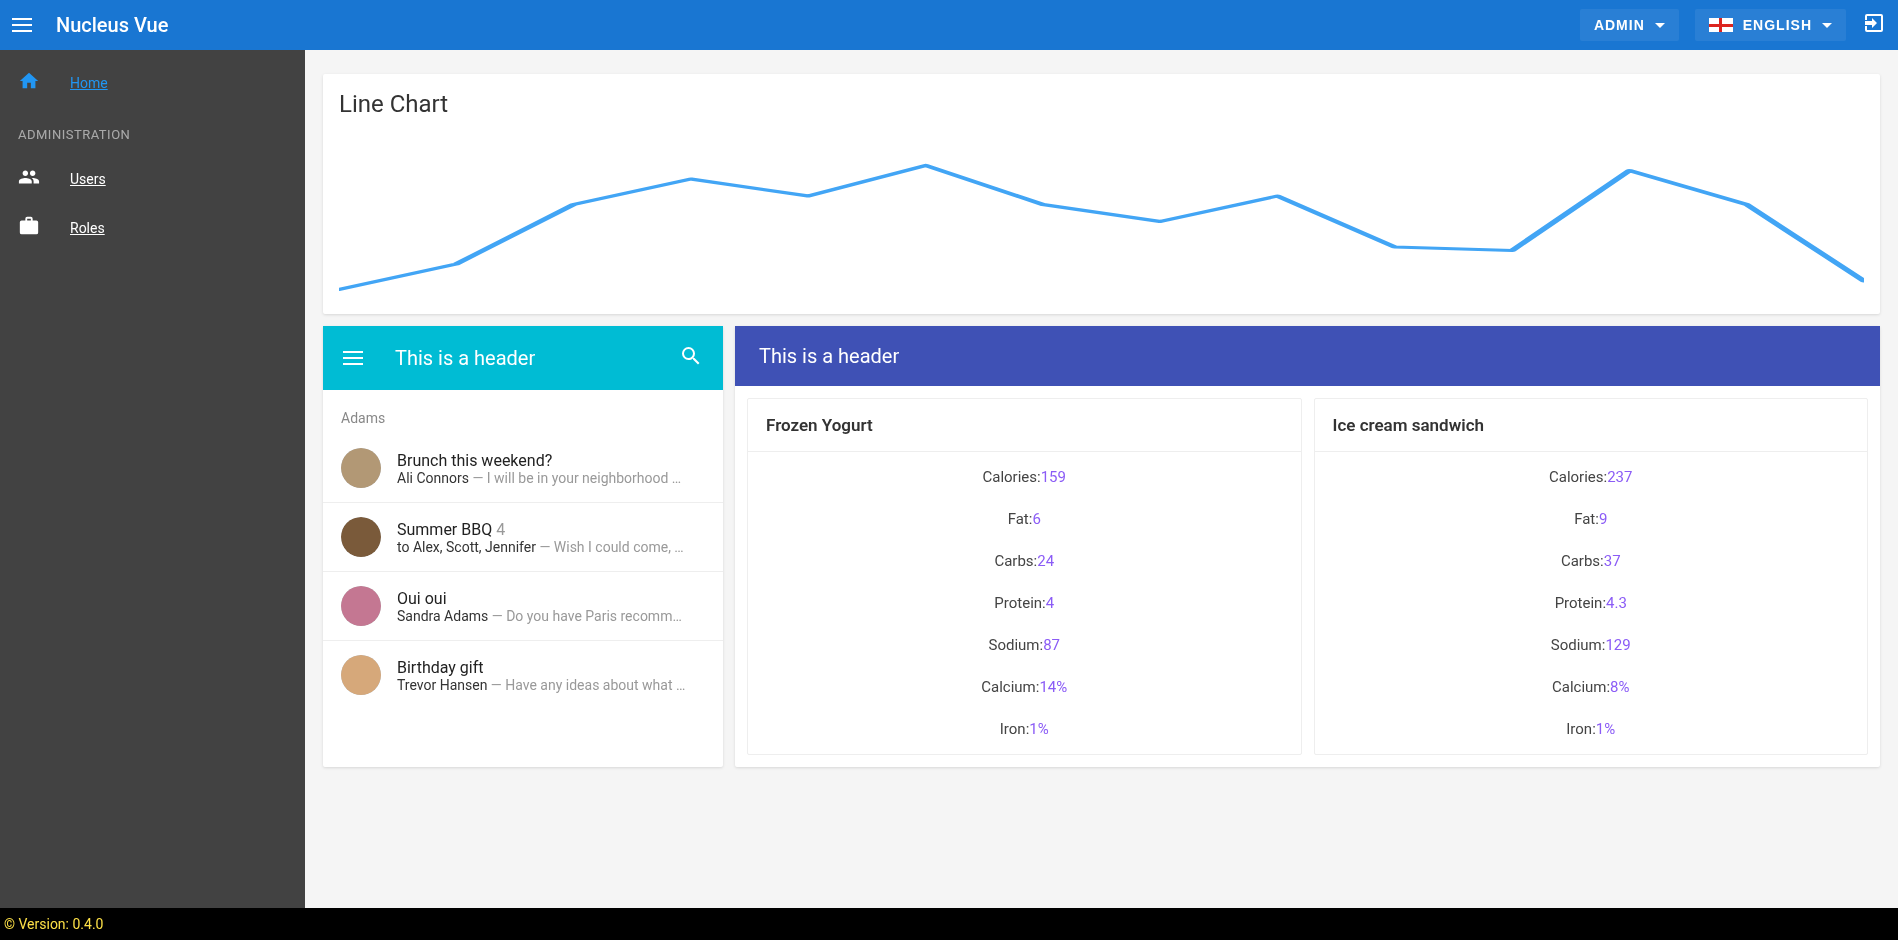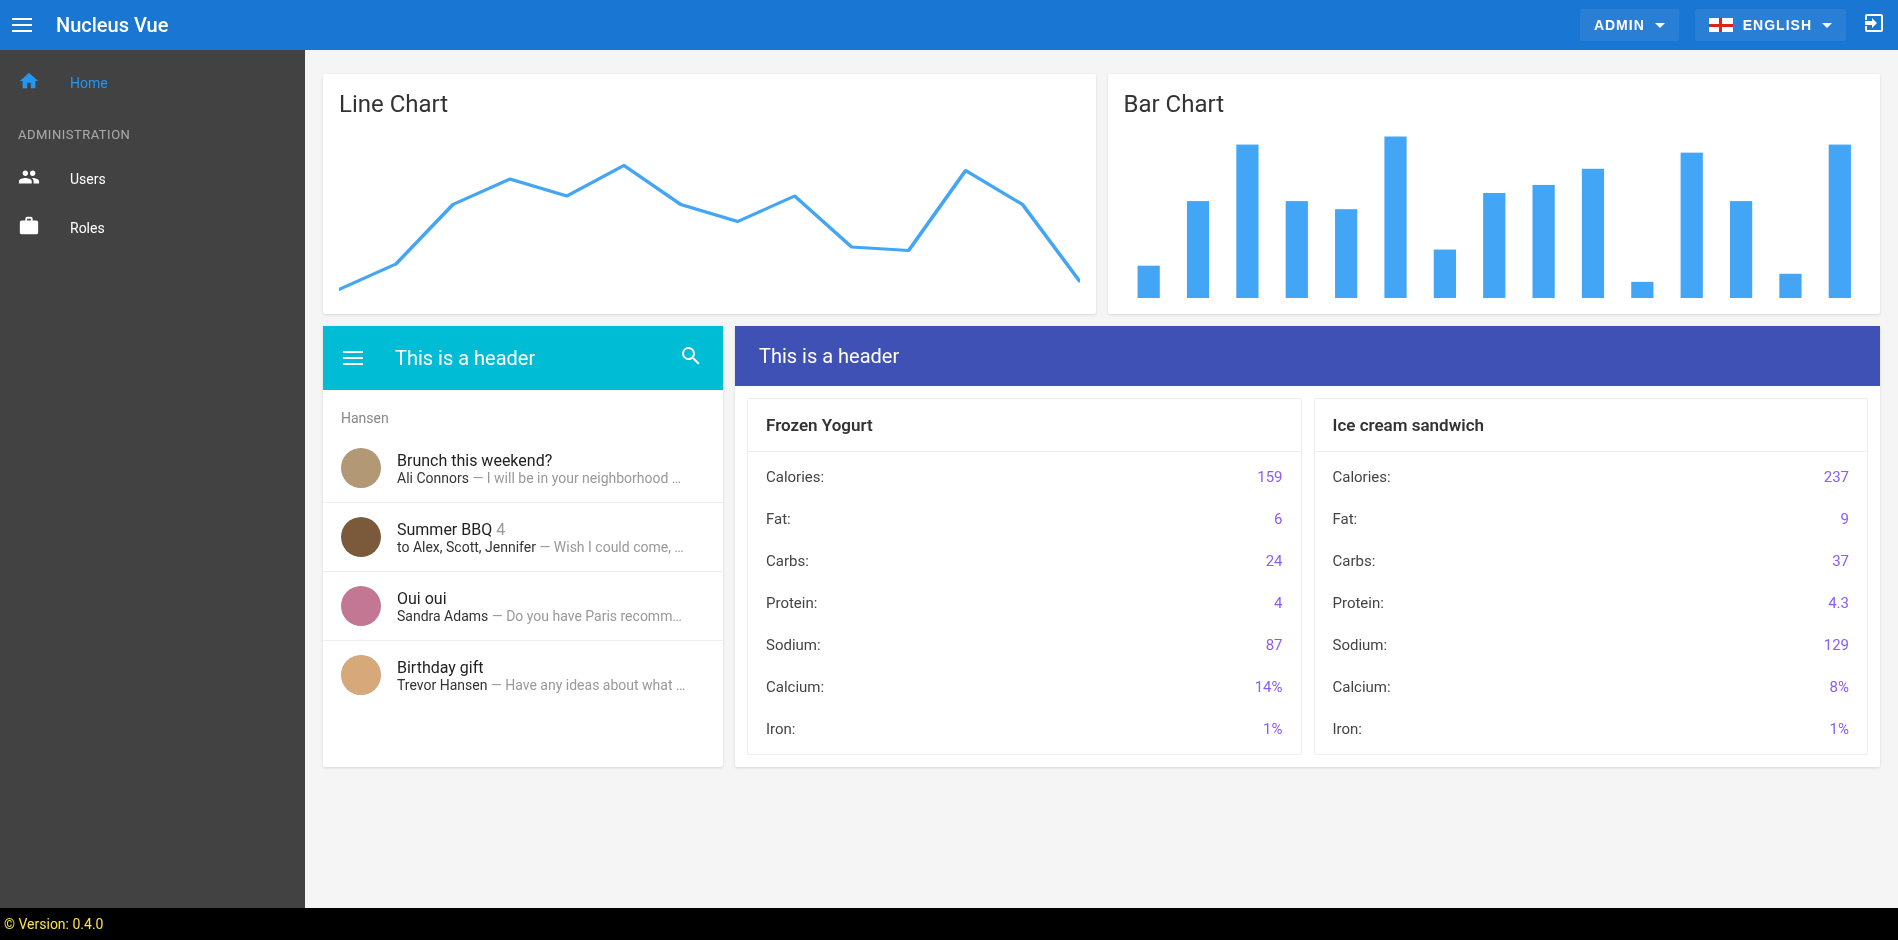--- a/index.html
+++ b/index.html
@@ -12,21 +12,21 @@
 .topbar-right { display: flex; align-items: center; gap: 16px; }
 .dropdown-btn { background: rgba(255,255,255,0.07); border: none; color: #fff; padding: 8px 14px; font-size: 14px; font-weight: 600; letter-spacing: 1px; display: flex; align-items: center; gap: 10px; cursor: pointer; border-radius: 2px; }
 .dropdown-btn .caret { width: 0; height: 0; border-left: 5px solid transparent; border-right: 5px solid transparent; border-top: 5px solid #fff; }
 .flag { width: 24px; height: 14px; background: #fff; position: relative; display: inline-block; }
 .flag::before { content: ""; position: absolute; top: 6px; left: 0; width: 100%; height: 3px; background: #dc241f; }
 .flag::after { content: ""; position: absolute; top: 0; left: 10px; width: 3px; height: 100%; background: #dc241f; }
 .exit-icon svg { fill: #fff; }
 
 .layout { display: flex; height: calc(100vh - 50px - 32px); }
 .sidebar { width: 305px; background: #424242; color: #fff; flex-shrink: 0; padding-top: 8px; }
-.side-item { display: flex; align-items: center; padding: 12px 18px; gap: 30px; cursor: pointer; font-size: 14px; }
+.side-item { display: flex; align-items: center; padding: 12px 18px; gap: 30px; cursor: pointer; font-size: 14px; text-decoration: underline; }
 .side-item.active { color: #2196F3; }
 .side-section-label { padding: 20px 18px 12px; font-size: 13px; color: rgba(255,255,255,0.55); letter-spacing: 0.5px; }
 .side-item svg { width: 22px; height: 22px; fill: currentColor; }
 
 .main { flex: 1; overflow-y: auto; padding: 24px 18px; }
 .row { display: flex; gap: 12px; margin-bottom: 12px; }
 .card { background: #fff; border-radius: 2px; box-shadow: 0 1px 3px rgba(0,0,0,0.12); flex: 1; }
 .chart-card { padding: 16px; }
 .chart-title { font-size: 24px; font-weight: 400; margin-bottom: 10px; }
 .chart-svg { width: 100%; height: 170px; display: block; }
@@ -47,21 +47,21 @@
 .list-text { flex: 1; overflow: hidden; }
 .list-title { font-size: 16px; color: #222; display: flex; gap: 4px; text-align: center; }
 .list-title .count { color: #999; }
 .list-sub { font-size: 14px; color: #333; white-space: nowrap; overflow: hidden; text-overflow: ellipsis; }
 .list-sub .muted { color: #999; }
 
 .nutri-row { display: flex; gap: 12px; padding: 12px; }
 .nutri-card { flex: 1; background: #fff; border: 1px solid #eee; border-radius: 2px; }
 .nutri-title { padding: 16px 18px; font-size: 17px; font-weight: 600; border-bottom: 1px solid #eee; }
 .nutri-list { padding: 4px 0; }
-.nutri-item { display: flex; justify-content: space-between; padding: 12px 18px; font-size: 15px; }
+.nutri-item { display: flex; justify-content: center; padding: 12px 18px; font-size: 15px; }
 .nutri-item .label { color: #444; }
 .nutri-item .val { color: #8b5cf6; }
 
 .footer { background: #000; color: #fde047; font-size: 14px; padding: 6px 4px; position: fixed; bottom: 0; left: 0; right: 0; height: 32px; display: flex; align-items: center; }
 
 .col-left { width: 400px; flex: 0 0 400px; }
 .col-right { flex: 1; }
 
 </style>
 </head>
@@ -119,57 +119,37 @@
   </div>
 
   <div class="main">
     <div class="row">
       <div class="card chart-card">
         <div class="chart-title">Line Chart</div>
         <svg class="chart-svg" id="line-chart" viewBox="0 0 580 170" preserveAspectRatio="none">
             <path d="M0.0 161.5 L44.6 136.0 L89.2 76.5 L133.8 51.0 L178.5 68.0 L223.1 37.4 L267.7 76.5 L312.3 93.5 L356.9 68.0 L401.5 119.0 L446.2 122.4 L490.8 42.5 L535.4 76.5 L580.0 153.0" fill="none" stroke="#42A5F5" stroke-width="3" stroke-linecap="round" stroke-linejoin="round"></path>
           </svg>
       </div>
-      <div class="card chart-card">
-        <div class="chart-title">Bar Chart</div>
-        <svg class="chart-svg" id="bar-chart" viewBox="0 0 580 170" preserveAspectRatio="none">
-            <rect x="10.633333333333333" y="137.7" width="17.4" height="32.3" fill="#42A5F5"></rect>
-            <rect x="49.3" y="73.10000000000001" width="17.4" height="96.89999999999999" fill="#42A5F5"></rect>
-            <rect x="87.96666666666667" y="16.575000000000017" width="17.4" height="153.42499999999998" fill="#42A5F5"></rect>
-            <rect x="126.63333333333333" y="73.10000000000001" width="17.4" height="96.89999999999999" fill="#42A5F5"></rect>
-            <rect x="165.29999999999998" y="81.175" width="17.4" height="88.825" fill="#42A5F5"></rect>
-            <rect x="203.96666666666664" y="8.5" width="17.4" height="161.5" fill="#42A5F5"></rect>
-            <rect x="242.63333333333333" y="121.55000000000001" width="17.4" height="48.449999999999996" fill="#42A5F5"></rect>
-            <rect x="281.29999999999995" y="65.025" width="17.4" height="104.975" fill="#42A5F5"></rect>
-            <rect x="319.96666666666664" y="56.95000000000002" width="17.4" height="113.04999999999998" fill="#42A5F5"></rect>
-            <rect x="358.6333333333333" y="40.80000000000001" width="17.4" height="129.2" fill="#42A5F5"></rect>
-            <rect x="397.29999999999995" y="153.85" width="17.4" height="16.15" fill="#42A5F5"></rect>
-            <rect x="435.96666666666664" y="24.650000000000006" width="17.4" height="145.35" fill="#42A5F5"></rect>
-            <rect x="474.6333333333333" y="73.10000000000001" width="17.4" height="96.89999999999999" fill="#42A5F5"></rect>
-            <rect x="513.3" y="145.775" width="17.4" height="24.224999999999998" fill="#42A5F5"></rect>
-            <rect x="551.9666666666666" y="16.575000000000017" width="17.4" height="153.42499999999998" fill="#42A5F5"></rect>
-          </svg>
-      </div>
     </div>
 
     <div class="row">
       <div class="card col-left">
         <div class="teal-header">
           <div class="hamburger-top">
               <span></span>
               <span></span>
               <span></span>
             </div>
           <div class="teal-header-title">This is a header</div>
           <div class="search-icon"><svg width="24" height="24" viewBox="0 0 24 24">
                 <path d="M15.5 14h-.79l-.28-.27A6.471 6.471 0 0 0 16 9.5 6.5 6.5 0 1 0 9.5 16c1.61 0 3.09-.59 4.23-1.57l.27.28v.79l5 4.99L20.49 19l-4.99-5zm-6 0C7.01 14 5 11.99 5 9.5S7.01 5 9.5 5 14 7.01 14 9.5 11.99 14 9.5 14z"></path>
               </svg></div>
         </div>
         <div class="list-section">
-          <div class="list-label">Hansen</div>
+          <div class="list-label">Adams</div>
           <div id="msg-list">
               <div class="list-item">
       <div class="avatar">
                   <div class="avatar-inner" style="background:#b29875"></div>
                 </div>
       <div class="list-text">
         <div class="list-title">
                     <span>Brunch this weekend?</span>
                   </div>
         <div class="list-sub">Ali Connors <span class="muted">— I will be in your neighborhood …</span></div>

